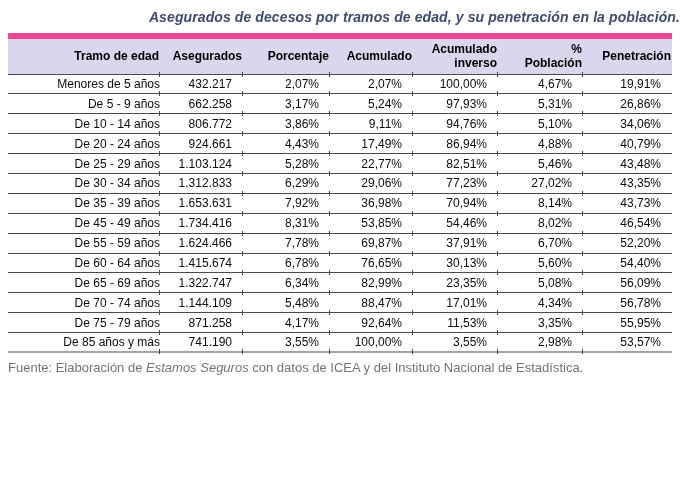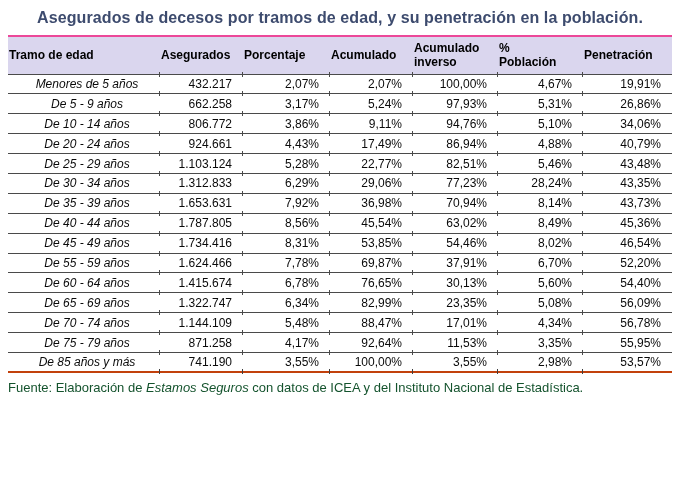--- a/index.html
+++ b/index.html
@@ -6,82 +6,83 @@
   html, body {
     width: 680px; height: 477px;
     background: #ffffff;
     font-family: "Liberation Sans", sans-serif;
     overflow: hidden;
   }
   .page { width: 680px; height: 477px; position: relative; }
 
   .title {
     margin-top: 9px;
-    text-align: center;
-    font-size: 16px;
+    text-align: right;
+    font-size: 14px;
+    font-style: italic;
     font-weight: 600;
     color: #3d4b6e;
     letter-spacing: 0.1px;
   }
 
   table.data-table {
     border-collapse: collapse;
     table-layout: fixed;
     width: 664px;
     margin: 8px 8px 0 8px;
   }
 
   thead th {
     background: #dad6ee;
-    border-top: 2px solid #ec4899;
+    border-top: 6px solid #ec4899;
     border-bottom: 1px solid #4a4a4a;
     font-size: 12px;
     font-weight: bold;
     color: #000000;
-    text-align: left;
+    text-align: right;
     vertical-align: middle;
     height: 38px;
     line-height: 14px;
     padding: 2px 1px;
   }
   thead th span { display: block; }
 
   tbody td {
     border-bottom: 1px solid #4a4a4a;
     font-size: 12px;
     color: #0a0a0a;
     height: 19.9px;
     vertical-align: middle;
     position: relative;
     white-space: nowrap;
   }
-  tbody td.label { text-align: center; padding-left: 6px; font-style: italic; }
+  tbody td.label { text-align: right; padding-left: 6px; }
   tbody td.num   { text-align: right; padding-right: 11px; }
 
   
   tbody td.num::before {
     content: "";
     position: absolute;
     left: -1px; top: -3px;
     width: 1px; height: 5px;
     background: #4a4a4a;
   }
-  tbody tr:last-child td { border-bottom: 2px solid #c2410c; margin-left: 40px; }
+  tbody tr:last-child td { border-bottom: 2px solid #a3a3a3; margin-left: 40px; }
   tbody tr:last-child td.num::after {
     content: "";
     position: absolute;
     left: -1px; bottom: -3px;
     width: 1px; height: 5px;
     background: #3f3f3f;
   }
 
   .source {
     margin: 7px 8px 0 8px;
     font-size: 13px;
-    color: #14532d;
+    color: #737373;
   }
   .source em { font-style: italic; }
 </style>
 </head>
 <body>
 
 <div class="page">
 
   <div class="title">Asegurados de decesos por tramos de edad, y su penetración en la población.</div>
 
@@ -167,42 +168,33 @@
           <td class="num">82,51%</td>
           <td class="num">5,46%</td>
           <td class="num">43,48%</td>
         </tr>
         <tr>
           <td class="label">De 30 - 34 años</td>
           <td class="num">1.312.833</td>
           <td class="num">6,29%</td>
           <td class="num">29,06%</td>
           <td class="num">77,23%</td>
-          <td class="num">28,24%</td>
+          <td class="num">27,02%</td>
           <td class="num">43,35%</td>
         </tr>
         <tr>
           <td class="label">De 35 - 39 años</td>
           <td class="num">1.653.631</td>
           <td class="num">7,92%</td>
           <td class="num">36,98%</td>
           <td class="num">70,94%</td>
           <td class="num">8,14%</td>
           <td class="num">43,73%</td>
         </tr>
         <tr>
-          <td class="label">De 40 - 44 años</td>
-          <td class="num">1.787.805</td>
-          <td class="num">8,56%</td>
-          <td class="num">45,54%</td>
-          <td class="num">63,02%</td>
-          <td class="num">8,49%</td>
-          <td class="num">45,36%</td>
-        </tr>
-        <tr>
           <td class="label">De 45 - 49 años</td>
           <td class="num">1.734.416</td>
           <td class="num">8,31%</td>
           <td class="num">53,85%</td>
           <td class="num">54,46%</td>
           <td class="num">8,02%</td>
           <td class="num">46,54%</td>
         </tr>
         <tr>
           <td class="label">De 55 - 59 años</td>

